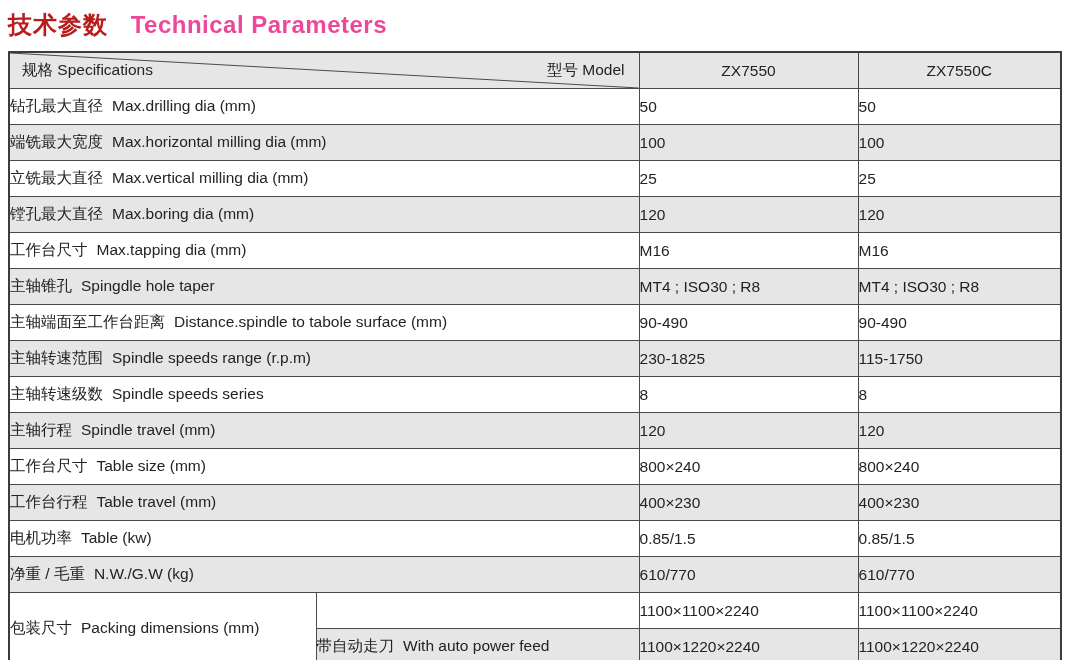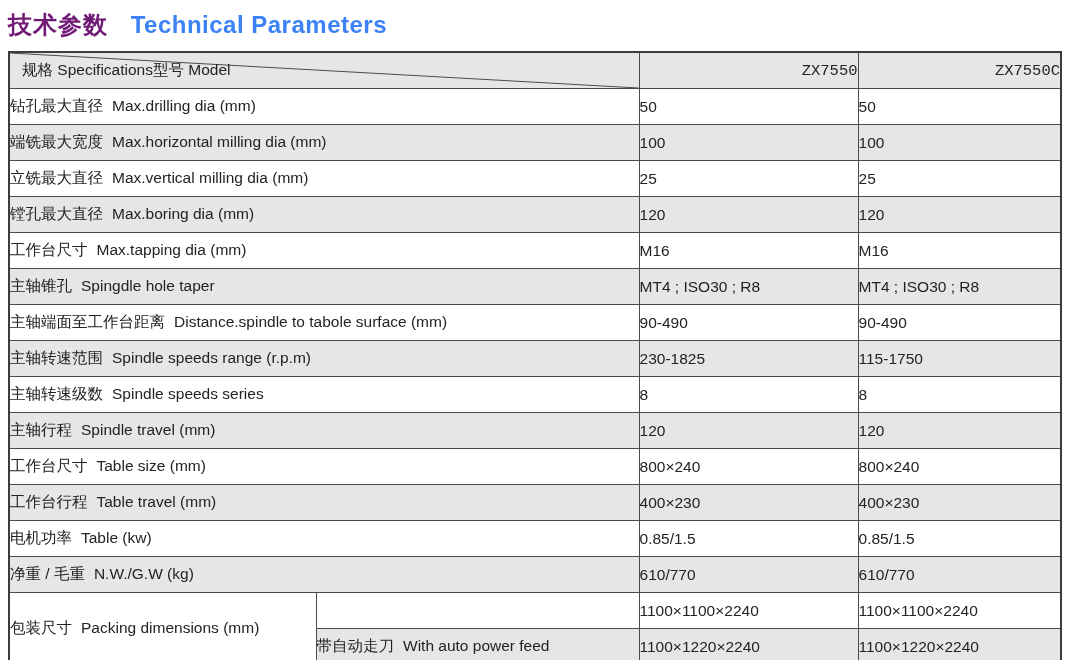--- a/index.html
+++ b/index.html
@@ -19,26 +19,26 @@
     position: relative;
   }
   .title {
     margin: 10px 0 11px 8px;
     font-size: 24px;
     line-height: 30px;
     white-space: nowrap;
   }
   .title .cn {
     font-weight: bold;
-    color: #701a75;
+    color: #b91c1c;
     letter-spacing: 1px;
   }
   .title .en {
     font-weight: bold;
-    color: #3b82f6;
+    color: #ec4899;
     margin-left: 16px;
     letter-spacing: 0.5px;
   }
   table.spec {
     border-collapse: collapse;
     table-layout: fixed;
     width: 1052px;
     margin-left: 8px;
     border: 2px solid #3c3c3c;
   }
@@ -53,38 +53,37 @@
   }
   tr.shaded > td { background: #e6e6e6; }
   
   td.label {
     text-align: left;
     padding-left: 12px;
   }
   td.label .en { margin-left: 9px; text-align: right; }
   td.val { }
   td.colhead {
-    text-align: right;
+    text-align: center;
     font-size: 15.5px;
-    font-family: Liberation Mono, monospace;
   }
   td.diag {
     position: relative;
     padding: 0;
   }
   td.diag svg.diagline {
     position: absolute;
     left: 0; top: 0;
     width: 100%; height: 100%;
     display: block;
   }
   td.diag .diag-inner {
     position: relative;
     display: flex;
-    justify-content: flex-start;
+    justify-content: space-between;
     align-items: center;
     height: 100%;
     padding: 0 14px 0 12px;
   }
 </style>
 </head>
 <body>
 
 <div class="page">
 

